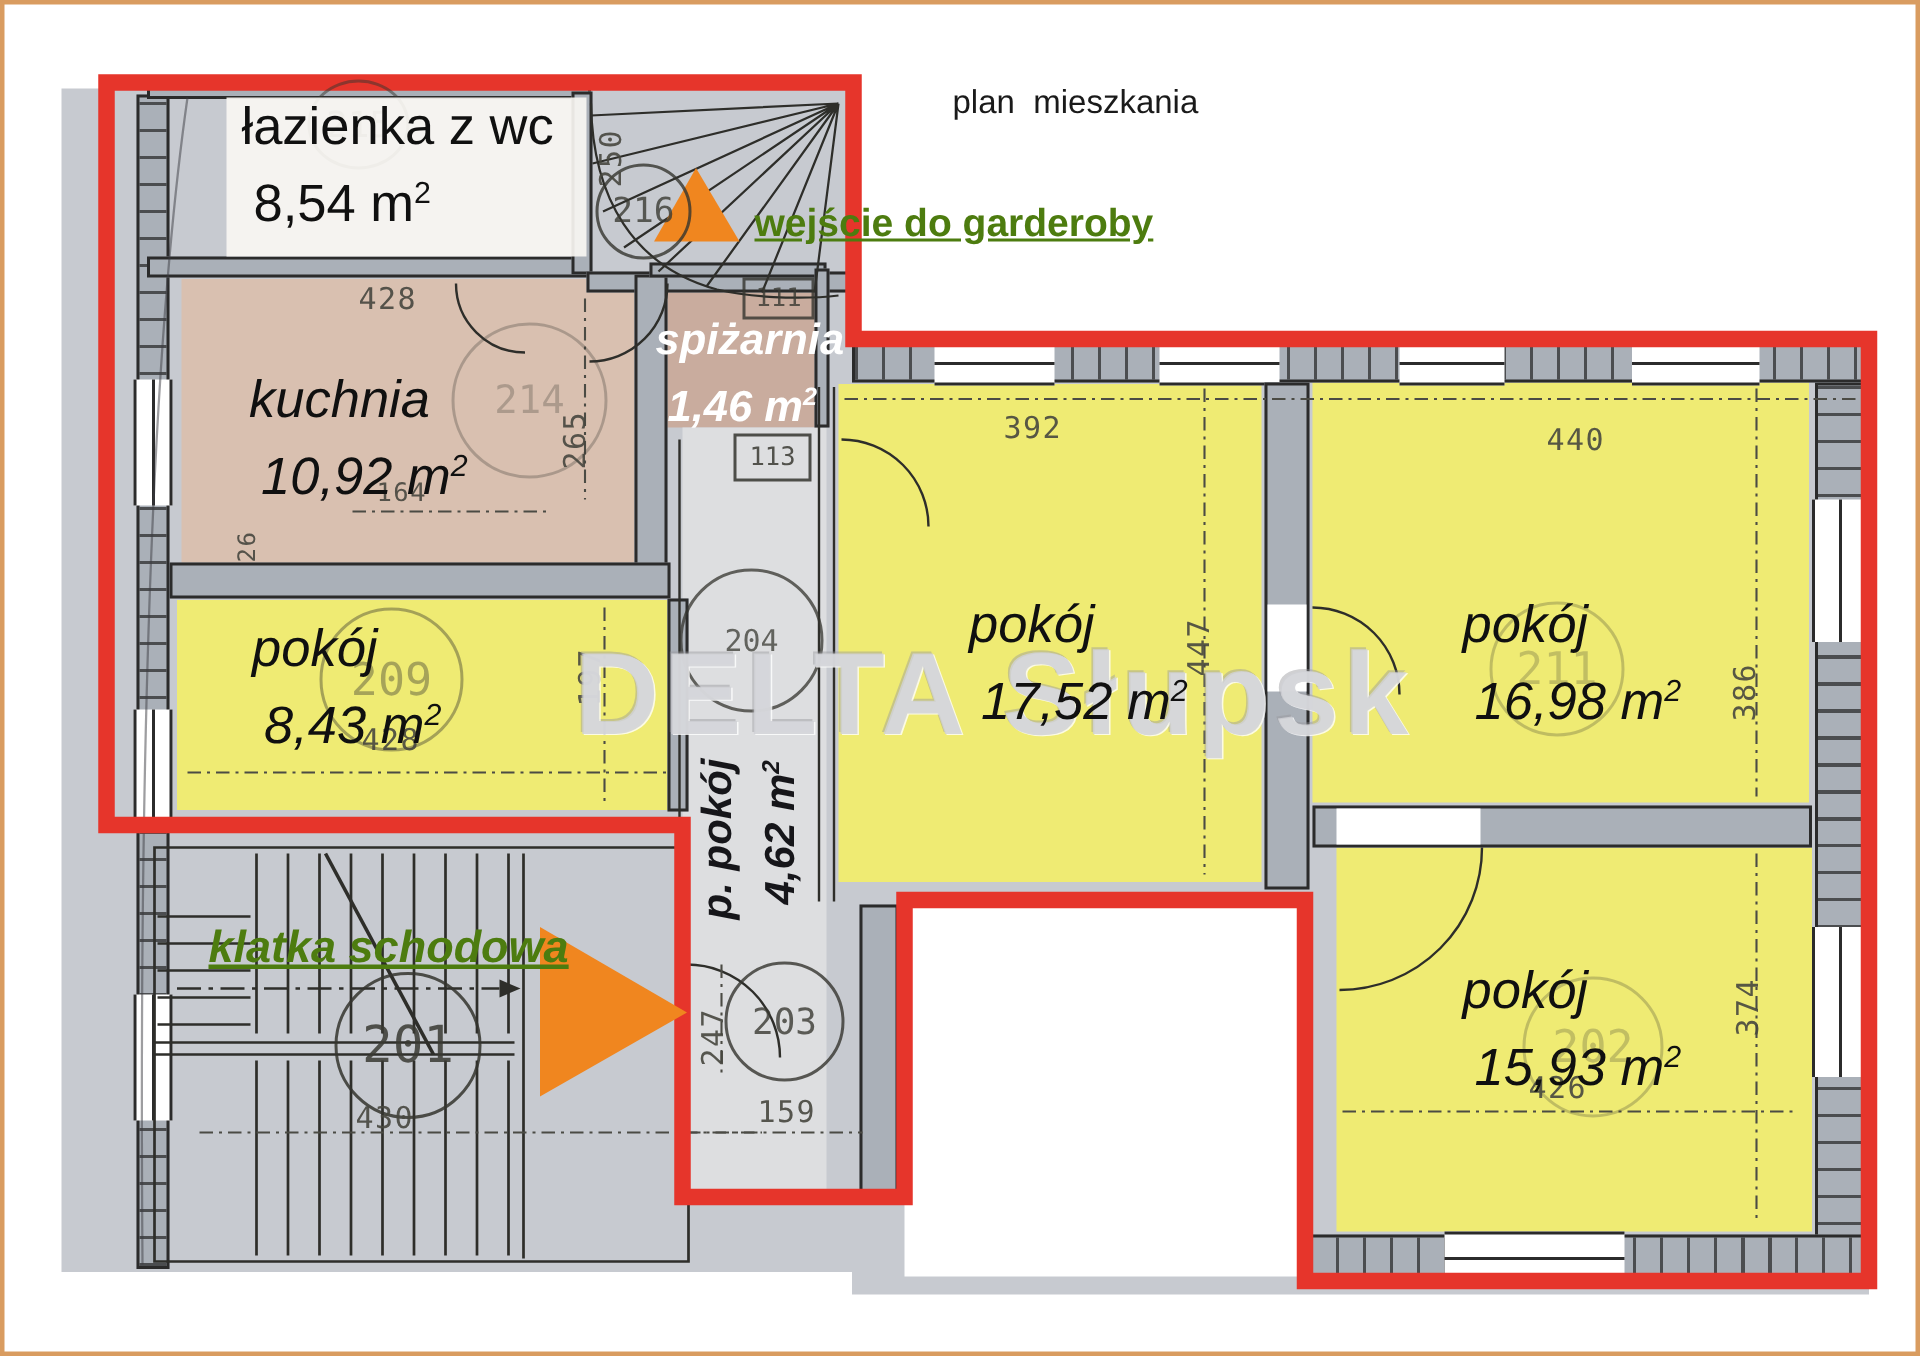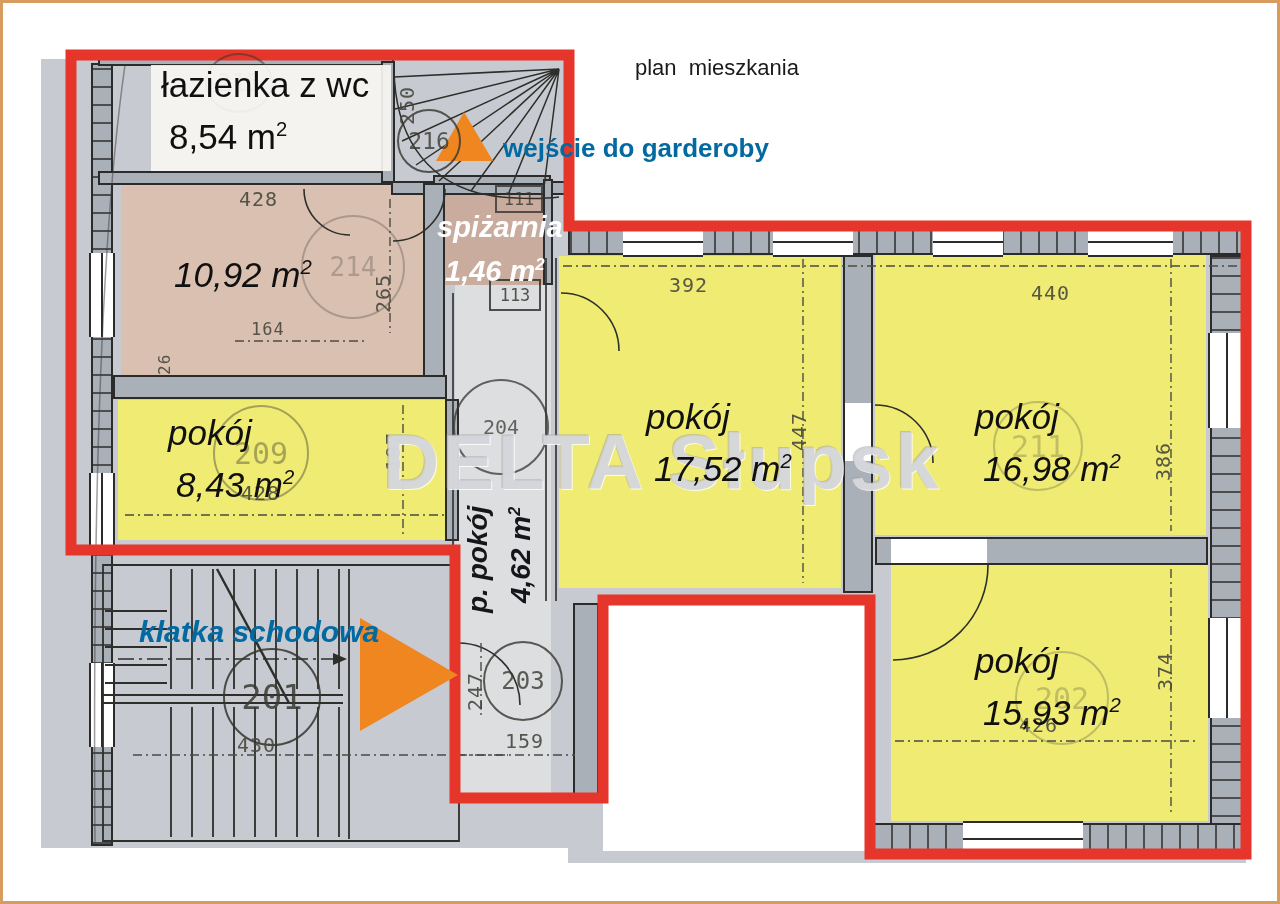--- a/index.html
+++ b/index.html
@@ -14,21 +14,21 @@
   .yellow{position:absolute;background:#f2ee6c;opacity:.93;}
   .beige{position:absolute;}
   .circ{position:absolute;border:2.5px solid #35352f;border-radius:50%;display:flex;align-items:center;justify-content:center;color:#3a3a33;font-family:"DejaVu Sans Mono",monospace;font-size:26px;background:transparent;}
   .nbox{position:absolute;border:2px solid #35352f;display:flex;align-items:center;justify-content:center;color:#3a3a33;font-family:"DejaVu Sans Mono",monospace;font-size:17px;}
   .dim{position:absolute;font-family:"DejaVu Sans Mono",monospace;font-size:20px;color:#47473f;opacity:.9;letter-spacing:1px;white-space:nowrap;}
   .rot{transform:rotate(-90deg);transform-origin:0 0;}
   .room-label{position:absolute;color:#101010;font-size:35px;line-height:44px;white-space:nowrap;}
   .it{font-style:italic;}
   .room-label .l2{padding-left:8px;}
   sup{font-size:58%;}
-  .annot{position:absolute;color:#0369a1;font-weight:bold;white-space:nowrap;}
+  .annot{position:absolute;color:#4d7c0f;font-weight:bold;white-space:nowrap;text-decoration:underline;}
   .white-box{position:absolute;background:rgba(248,246,242,.92);}
   .watermark{position:absolute;font-size:78px;font-weight:bold;letter-spacing:3px;color:rgba(208,209,214,.85);text-shadow:1px 1px 0 rgba(255,255,255,.8),-1px -1px 0 rgba(150,150,156,.45);white-space:nowrap;}
   .title{position:absolute;font-size:22px;color:#1a1a1a;white-space:pre;}
   .vtext{position:absolute;font-weight:bold;font-style:italic;color:#16161a;font-size:28px;line-height:36px;white-space:nowrap;transform:rotate(-90deg);transform-origin:center center;text-align:left;}
   svg.overlay{position:absolute;left:0;top:0;pointer-events:none;}
 </style>
 </head>
 <body>
 
 <div class="canvas">
@@ -150,21 +150,21 @@
     </div>
   <div class="circ" style="left:990px;top:398px;width:86px;height:86px;opacity:.25;font-size:30px;">
       <span>211</span>
     </div>
   <div class="circ" style="left:1012px;top:648px;width:90px;height:90px;opacity:.25;font-size:30px;">
       <span>202</span>
     </div>
   <div class="nbox" style="left:492px;top:182px;width:44px;height:24px;opacity:.8;">
       <span>111</span>
     </div>
-  <div class="nbox" style="left:486px;top:276px;width:48px;height:28px;opacity:.85;align-items:center;">
+  <div class="nbox" style="left:486px;top:286px;width:48px;height:28px;opacity:.85;align-items:center;">
       <span>113</span>
     </div>
 
   <div class="dim" style="left:236px;top:184px;">428</div>
   <div class="dim rot" style="left:368px;top:310px;">265</div>
   <div class="dim rot" style="left:392px;top:122px;">250</div>
   <div class="dim" style="left:248px;top:316px;font-size:17px;">164</div>
   <div class="dim rot" style="left:152px;top:372px;font-size:16px;">26</div>
   <div class="dim rot" style="left:378px;top:468px;">197</div>
   <div class="dim" style="left:238px;top:478px;">428</div>
@@ -182,20 +182,21 @@
 
   <div class="title" style="left:632px;top:52px;">plan  mieszkania</div>
   <div class="annot" style="left:500px;top:130px;font-size:26px;">wejście do garderoby</div>
   <div class="annot it" style="left:136px;top:612px;font-size:30px;">klatka schodowa</div>
 
   <div class="room-label" style="left:158px;top:60px;">
     <div>łazienka z wc</div>
     <div class="l2"><span>8,54</span>&nbsp;<span>m</span><sup>2</sup></div>
   </div>
   <div class="room-label it" style="left:163px;top:242px;">
+    <div>kuchnia</div>
     <div class="l2"><span>10,92</span>&nbsp;<span>m</span><sup>2</sup></div>
   </div>
   <div class="room-label it" style="left:165px;top:408px;">
     <div>pokój</div>
     <div class="l2"><span>8,43</span>&nbsp;<span>m</span><sup>2</sup></div>
   </div>
   <div class="room-label it" style="left:434px;top:206px;color:#fff;font-weight:bold;font-size:29px;line-height:37px;">
     <div>spiżarnia</div>
     <div class="l2"><span>1,46</span>&nbsp;<span>m</span><sup>2</sup></div>
   </div>

